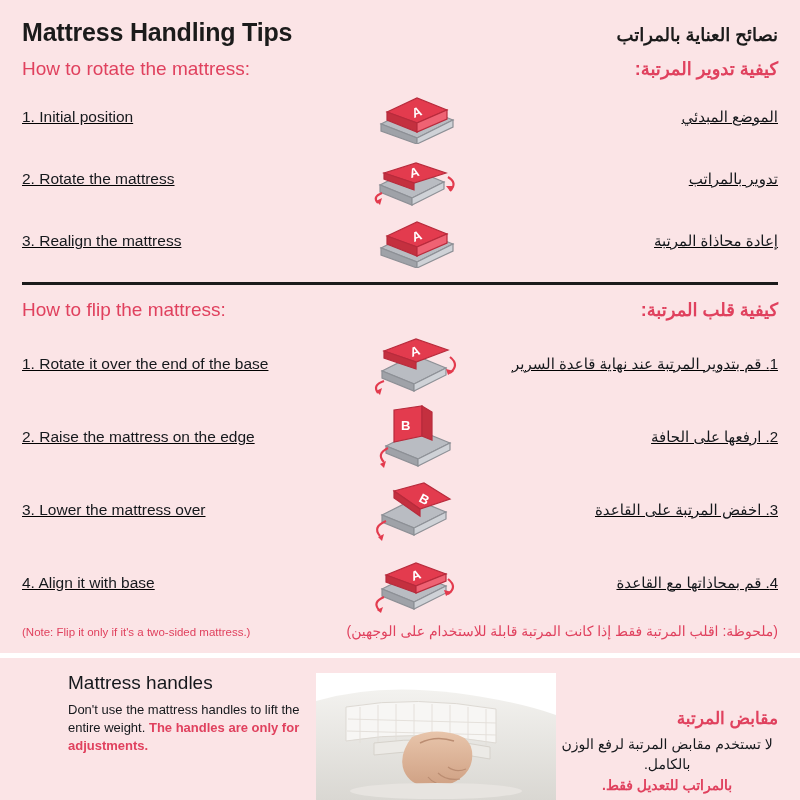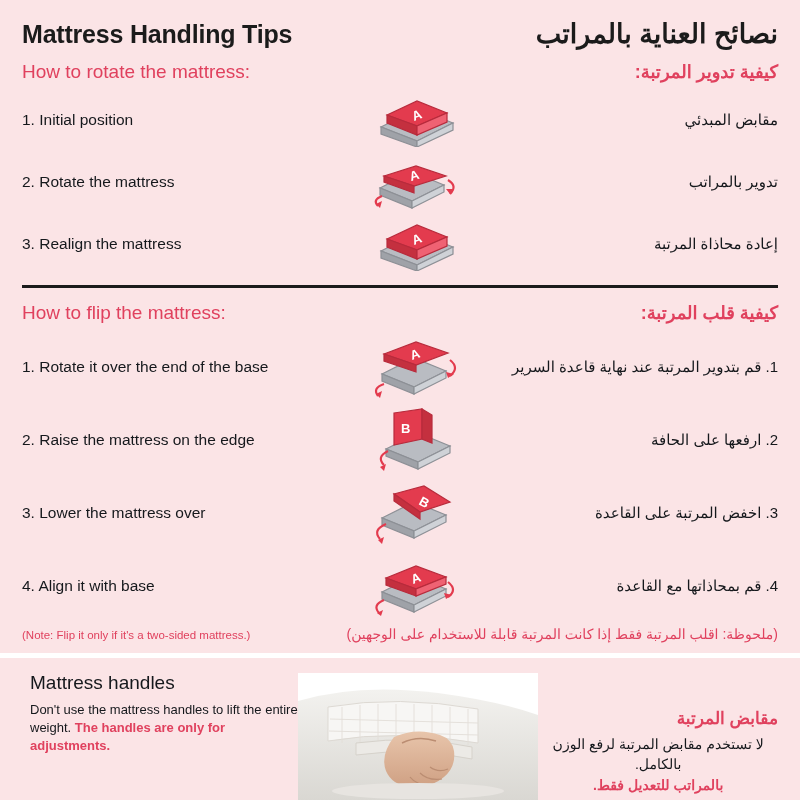--- a/index.html
+++ b/index.html
@@ -32,21 +32,21 @@
     justify-content: space-between;
     align-items: baseline;
   }
   .title-en {
     font-size: 25px;
     font-weight: bold;
     color: #1b1b1b;
     letter-spacing: -0.2px;
   }
   .title-ar {
-    font-size: 27px;
+    font-size: 18px;
     font-weight: bold;
     color: #1b1b1b;
     direction: rtl;
     text-align: right;
   }
   .sub-row {
     display: flex;
     justify-content: space-between;
     align-items: baseline;
     margin-top: 11px;
@@ -57,20 +57,21 @@
     font-weight: normal;
   }
   .sub-ar {
     font-size: 18px;
     color: #e0415e;
     font-weight: bold;
     direction: rtl;
   }
   .steps {
     margin-top: 6px;
+    text-decoration: underline;
   }
   .step {
     position: relative;
     display: flex;
     align-items: center;
     justify-content: space-between;
     height: 62px;
   }
   .step.tall {
     height: 73px;
@@ -121,20 +122,21 @@
     height: 147px;
     background: #fbe4e6;
     border-top: 5px solid #ffffff;
     box-sizing: border-box;
     display: flex;
     align-items: flex-start;
     padding: 14px 22px 0 30px;
   }
   .handles-left {
     width: 280px;
+    margin-left: 38px;
   }
   .handles-title {
     font-size: 19px;
     color: #15181c;
     margin-bottom: 7px;
   }
   .handles-body {
     font-size: 13px;
     color: #15181c;
     line-height: 1.38;
@@ -200,21 +202,21 @@
             <polygon points="14,34 50,16 86,30 50,48" fill="#b9bcc2" stroke="#8d9096" stroke-width="1.2"></polygon>
             <polygon points="14,34 14,41 50,54 50,48" fill="#9fa2a8" stroke="#8d9096" stroke-width="1.2"></polygon>
             <polygon points="50,48 50,54 86,37 86,30" fill="#cfd2d7" stroke="#8d9096" stroke-width="1.2"></polygon>
 
             <polygon points="20,22 50,8 80,20 50,33" fill="#e33b4e" stroke="#b82b3c" stroke-width="1.2"></polygon>
             <polygon points="20,22 20,30 50,42 50,33" fill="#c4303f" stroke="#b82b3c" stroke-width="1.2"></polygon>
             <polygon points="50,33 50,42 80,29 80,20" fill="#ef6273" stroke="#b82b3c" stroke-width="1.2"></polygon>
             <text x="47" y="28" font-family="Liberation Sans, sans-serif" font-size="13" font-weight="bold" fill="#ffffff" transform="rotate(-21 47 28)">A</text>
           </svg>
         </div>
-        <div class="step-ar">مقابض المبدئي</div>
+        <div class="step-ar">الموضع المبدئي</div>
       </div>
 
       <div class="step">
         <div class="step-en">2. Rotate the mattress</div>
         <div class="step-icon">
           <svg width="110" height="56" viewBox="0 0 110 56">
             <polygon points="20,34 52,18 84,31 52,47" fill="#b9bcc2" stroke="#8d9096" stroke-width="1.2"></polygon>
             <polygon points="20,34 20,41 52,54 52,47" fill="#9fa2a8" stroke="#8d9096" stroke-width="1.2"></polygon>
             <polygon points="52,47 52,54 84,38 84,31" fill="#cfd2d7" stroke="#8d9096" stroke-width="1.2"></polygon>
 

